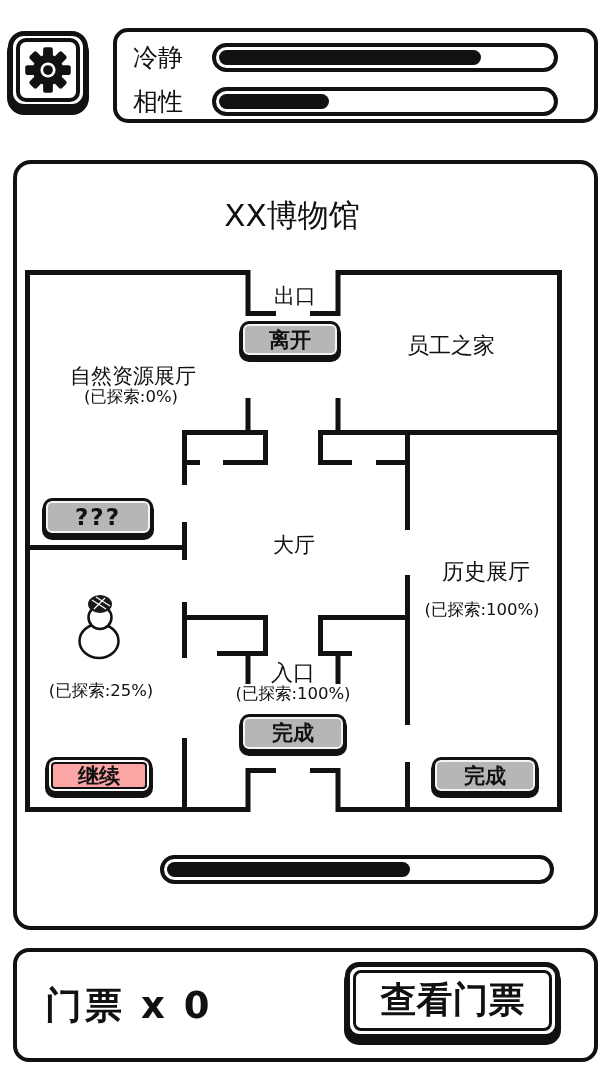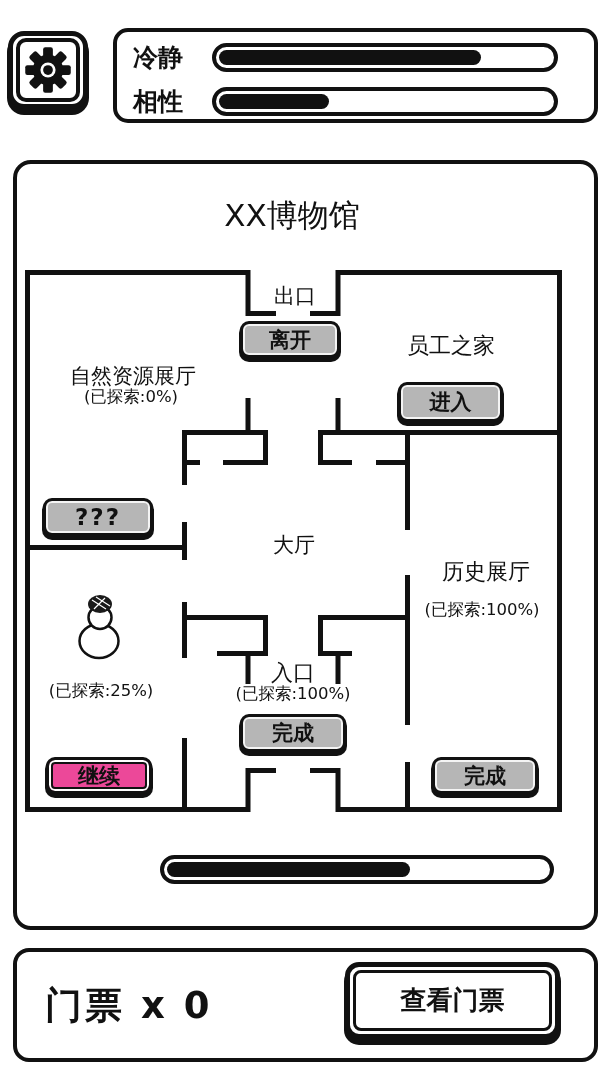--- a/index.html
+++ b/index.html
@@ -6,21 +6,21 @@
   #screen{position:relative;width:608px;height:1080px;background:#fff;overflow:hidden;
           font-family:"DejaVu Sans",sans-serif;color:#111;}
   .panel{position:absolute;border:4px solid #111;border-radius:15px;background:#fff;box-sizing:border-box;}
 
   
   #settings-btn{position:absolute;left:8px;top:31px;width:80px;height:78px;box-sizing:border-box;
     border:5px solid #111;border-radius:16px;background:#fff;box-shadow:0 5px 0 1px #111;cursor:pointer;}
   #settings-inner{position:absolute;left:3px;top:2px;right:3px;bottom:2px;border:4px solid #111;border-radius:10px;
     display:flex;align-items:center;justify-content:center;}
   #topbar{left:113px;top:28px;width:485px;height:95px;}
-  .stat-label{position:absolute;font-weight:bold;font-size:25px;line-height:27px;text-align:right;}
+  .stat-label{position:absolute;font-weight:normal;font-size:25px;line-height:27px;text-align:right;}
   #stat-label-1{left:133px;top:44px;}
   #stat-label-2{left:133px;top:88px;}
   .bar{position:absolute;height:29px;width:346px;border:4px solid #111;border-radius:15px;background:#fff;box-sizing:border-box;}
   #stat-bar-1{left:212px;top:43px;}
   #stat-bar-2{left:212px;top:87px;}
   .bar-fill{position:absolute;left:3px;top:3px;bottom:3px;background:#111;border-radius:8px;}
 
   
   #main-panel{left:13px;top:160px;width:585px;height:770px;border-radius:18px;}
   #museum-title{position:absolute;left:292px;top:216px;transform:translate(-50%,-50%);
@@ -37,39 +37,39 @@
   #history-hall-label{left:486px;top:572px;}
   #history-hall-explored{left:482px;top:610px;}
   #art-hall-label{left:100px;top:671px;}
   #art-hall-explored{left:101px;top:691px;}
   #entrance-label{left:293px;top:673px;}
   #entrance-explored{left:293px;top:694px;}
 
   .btn{position:absolute;box-sizing:border-box;border:3px solid #111;border-radius:9px;
     display:flex;align-items:center;justify-content:center;font-weight:bold;font-size:21px;cursor:pointer;}
   .btn-grey{background:#b6b6b6;box-shadow:0 3px 0 1px #111, inset 0 0 0 2px rgba(255,255,255,.85);}
-  .btn-white{background:#ec4899;box-shadow:0 3px 0 1px #111, inset 0 0 0 2px #fff, inset 0 0 0 4px #111;}
+  .btn-white{background:#fca5a5;box-shadow:0 3px 0 1px #111, inset 0 0 0 2px #fff, inset 0 0 0 4px #111;}
   #leave-btn{left:240px;top:321px;width:100px;height:37px;}
   #enter-btn{left:398px;top:382px;width:105px;height:40px;}
   #mystery-btn{left:43px;top:498px;width:110px;height:38px;font-size:23px;letter-spacing:2px;}
   #entrance-finish-btn{left:240px;top:714px;width:106px;height:38px;}
   #art-continue-btn{left:46px;top:757px;width:106px;height:37px;}
   #history-finish-btn{left:432px;top:757px;width:106px;height:37px;}
 
   #total-label{position:absolute;left:38px;top:857px;font-size:26px;font-weight:bold;white-space:nowrap;}
   #total-bar{left:160px;top:855px;width:394px;height:29px;}
 
   
   #footer-panel{left:13px;top:948px;width:585px;height:114px;border-radius:16px;}
   #tickets-label{position:absolute;left:45px;top:1006px;transform:translateY(-50%);
     font-size:37px;font-weight:bold;letter-spacing:3px;white-space:nowrap;}
   #view-tickets-btn{position:absolute;left:345px;top:962px;width:215px;height:77px;box-sizing:border-box;
     border:5px solid #111;border-radius:14px;background:#fff;box-shadow:0 5px 0 1px #111;cursor:pointer;}
   #view-tickets-inner{position:absolute;left:3px;top:3px;right:3px;bottom:3px;border:3px solid #111;border-radius:8px;
-    display:flex;align-items:center;justify-content:center;font-size:26px;font-weight:bold;white-space:nowrap;}
+    display:flex;align-items:center;justify-content:center;font-size:36px;font-weight:bold;white-space:nowrap;}
 </style>
 </head>
 <body>
 
 <div id="screen">
 
   <div id="settings-btn">
     <div id="settings-inner">
       <svg width="52" height="52" viewBox="-24 -24 48 48">
         <g fill="#111">
@@ -132,21 +132,20 @@
   <span id="natural-hall-label" class="lbl fs21">自然资源展厅</span>
   <span id="natural-hall-explored" class="lbl fs16">(已探索:0%)</span>
   <span id="main-hall-label" class="lbl fs21">大厅</span>
   <span id="history-hall-label" class="lbl fs22">历史展厅</span>
   <span id="history-hall-explored" class="lbl fs16">(已探索:100%)</span>
   <span id="art-hall-explored" class="lbl fs16">(已探索:25%)</span>
   <span id="entrance-label" class="lbl fs22">入口</span>
   <span id="entrance-explored" class="lbl fs16">(已探索:100%)</span>
 
   <div id="leave-btn" class="btn btn-grey">离开</div>
-  <div id="enter-btn" class="btn btn-grey">进入</div>
   <div id="mystery-btn" class="btn btn-grey">???</div>
   <div id="entrance-finish-btn" class="btn btn-grey">完成</div>
   <div id="art-continue-btn" class="btn btn-white">继续</div>
   <div id="history-finish-btn" class="btn btn-grey">完成</div>
 
   <div id="total-bar" class="bar">
     <div class="bar-fill" style="width: calc(64% - 3.84px);"></div>
   </div>
 
   <div id="footer-panel" class="panel"></div>

